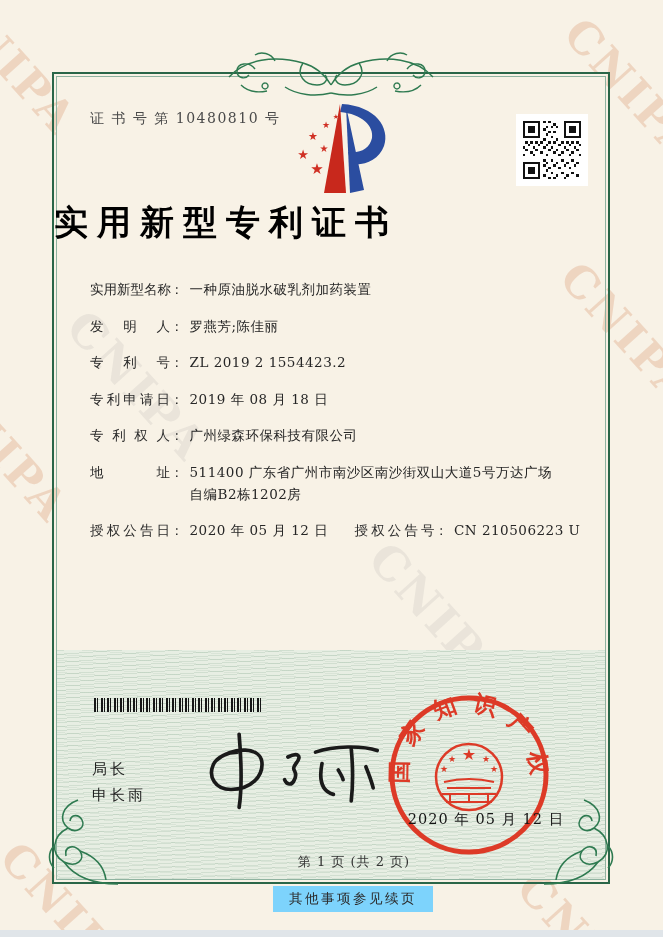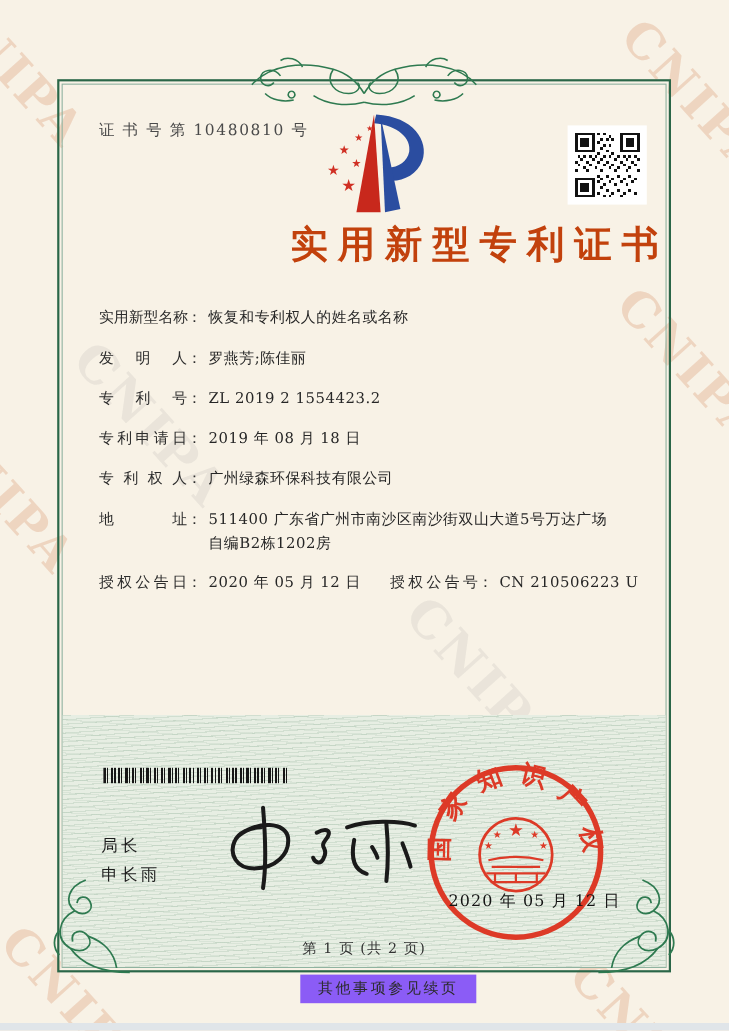--- a/index.html
+++ b/index.html
@@ -27,22 +27,22 @@
     background-color:#e7eee3;
     background-image:
       repeating-linear-gradient(176deg, rgba(120,160,132,.20) 0 1px, transparent 1px 4px),
       repeating-linear-gradient(184deg, rgba(120,160,132,.13) 0 1px, transparent 1px 6px);
   }
   .cert-no{position:absolute;left:36px;top:36px;font-size:14px;color:#4a4a4a;letter-spacing:1.5px;}
   .logo{position:absolute;left:232px;top:22px;width:104px;height:106px;}
   .qr{position:absolute;left:462px;top:40px;width:72px;height:72px;background:#fff;padding:4px;box-sizing:border-box;}
   .qr svg{width:100%;height:100%;display:block;}
   .title{
-    position:absolute;top:126px;left:0;width:100%;text-align:right;
-    font-size:34px;font-weight:bold;letter-spacing:9px;color:#c2410c;
+    position:absolute;top:126px;left:0;width:100%;text-align:left;
+    font-size:34px;font-weight:bold;letter-spacing:9px;color:#000000;
   }
   .content{position:absolute;left:36px;right:26px;top:204px;font-size:13.5px;}
   .f-row{margin-bottom:14.5px;line-height:22px;white-space:nowrap;}
   .f-label{display:inline-block;width:80px;text-align:justify;text-align-last:justify;color:#2b2b2b;vertical-align:top;}
   .f-colon{margin-right:6px;}
   .f-value{color:#262626;letter-spacing:.5px;}
   .f-value.addr{display:inline-block;width:396px;white-space:pre-line;vertical-align:top;}
   .f-value.w-fix{display:inline-block;width:150px;}
   .grant-gap{margin-left:15px;}
   .paras{margin-top:8px;}
@@ -54,23 +54,23 @@
     position:absolute;left:40px;top:624px;width:168px;height:14px;
     background:repeating-linear-gradient(90deg,#161616 0 2px,transparent 2px 3px,#161616 3px 4px,transparent 4px 7px,#161616 7px 9px,transparent 9px 10px,#161616 10px 11px,transparent 11px 13px);
   }
   .signer{position:absolute;left:38px;top:682px;font-size:15px;letter-spacing:3px;line-height:26px;color:#1d1d1d;}
   .signature{position:absolute;left:138px;top:652px;width:195px;height:88px;}
   .seal{position:absolute;left:330px;top:616px;width:170px;height:170px;}
   .seal-date{
     position:absolute;left:350px;top:736px;width:164px;text-align:center;
     font-size:14.5px;color:#141414;letter-spacing:1px;z-index:3;
   }
-  .page-num{position:absolute;left:0;width:100%;top:779px;text-align:center;font-size:13px;color:#333;letter-spacing:1px;}
+  .page-num{position:absolute;left:0;width:100%;top:779px;text-align:center;font-size:13px;color:#333;letter-spacing:1px;padding-left:23px;}
   .note-wrap{position:absolute;left:0;top:886px;width:100%;text-align:center;z-index:2;}
-  .note{display:inline-block;background:#8b5cf6;padding:4px 16px;font-size:13.5px;letter-spacing:2.5px;color:#2b2b2b;margin-left:43px;}
+  .note{display:inline-block;background:#7dd3fc;padding:4px 16px;font-size:13.5px;letter-spacing:2.5px;color:#2b2b2b;margin-left:43px;}
   .bottom-strip{position:absolute;left:0;bottom:0;width:100%;height:7px;background:#e0e5e9;}
   .orn-top{position:absolute;left:50%;top:-27px;transform:translateX(-50%);width:212px;height:56px;z-index:2;}
   .orn-corner{position:absolute;width:78px;height:96px;bottom:-10px;z-index:2;}
   .orn-corner.left{left:-10px;}
   .orn-corner.right{right:-10px;transform:scaleX(-1);}
   svg{overflow:visible;}
 </style>
 </head>
 <body>
 
@@ -145,21 +145,21 @@
       <path fill="#fff" d="M2 2h5v5H2zM18 2h5v5h-5zM2 18h5v5H2z"></path>
       <path fill="#111" d="M3 3h3v3H3zM19 3h3v3h-3zM3 19h3v3H3z"></path>
       <path fill="#111" d="M9 1h1v1H9zM11 1h1v1h-1zM13 2h1v1h-1zM10 3h1v1h-1zM12 3h1v1h-1zM14 3h1v1h-1zM9 4h1v1H9zM11 5h1v1h-1zM13 5h1v1h-1zM10 6h1v1h-1zM12 7h1v1h-1zM9 8h1v1H9zM14 8h1v1h-1zM2 9h1v1H2zM4 9h1v1H4zM6 9h1v1H6zM8 9h1v1H8zM11 9h1v1h-1zM13 9h1v1h-1zM16 9h1v1h-1zM18 9h1v1h-1zM20 9h1v1h-1zM22 9h1v1h-1zM3 10h1v1H3zM7 10h1v1H7zM10 10h1v1h-1zM15 10h1v1h-1zM19 10h1v1h-1zM23 10h1v1h-1zM1 11h1v1H1zM5 11h1v1H5zM9 11h1v1H9zM12 11h1v1h-1zM17 11h1v1h-1zM21 11h1v1h-1zM2 12h1v1H2zM6 12h1v1H6zM11 12h1v1h-1zM14 12h1v1h-1zM18 12h1v1h-1zM22 12h1v1h-1zM4 13h1v1H4zM8 13h1v1H8zM13 13h1v1h-1zM16 13h1v1h-1zM20 13h1v1h-1zM1 14h1v1H1zM5 14h1v1H5zM10 14h1v1h-1zM15 14h1v1h-1zM19 14h1v1h-1zM23 14h1v1h-1zM9 16h1v1H9zM12 16h1v1h-1zM16 16h1v1h-1zM20 16h1v1h-1zM10 17h1v1h-1zM14 17h1v1h-1zM18 17h1v1h-1zM22 17h1v1h-1zM9 18h1v1H9zM13 18h1v1h-1zM17 18h1v1h-1zM21 18h1v1h-1zM11 19h1v1h-1zM15 19h1v1h-1zM19 19h1v1h-1zM10 20h1v1h-1zM12 21h1v1h-1zM16 21h1v1h-1zM20 21h1v1h-1zM9 22h1v1H9zM14 22h1v1h-1zM18 22h1v1h-1zM22 22h1v1h-1zM11 23h1v1h-1zM13 23h1v1h-1zM17 23h1v1h-1z"></path>
     </svg>
   </div>
 
   <div class="title">实用新型专利证书</div>
 
   <div class="content">
     <div class="f-row">
-      <span class="f-label">实用新型名称</span><span class="f-colon">：</span><span class="f-value">恢复和专利权人的姓名或名称</span>
+      <span class="f-label">实用新型名称</span><span class="f-colon">：</span><span class="f-value">一种原油脱水破乳剂加药装置</span>
     </div>
     <div class="f-row">
       <span class="f-label">发明人</span><span class="f-colon">：</span><span class="f-value">罗燕芳;陈佳丽</span>
     </div>
     <div class="f-row">
       <span class="f-label">专利号</span><span class="f-colon">：</span><span class="f-value">ZL 2019 2 1554423.2</span>
     </div>
     <div class="f-row">
       <span class="f-label">专利申请日</span><span class="f-colon">：</span><span class="f-value">2019 年 08 月 18 日</span>
     </div>

